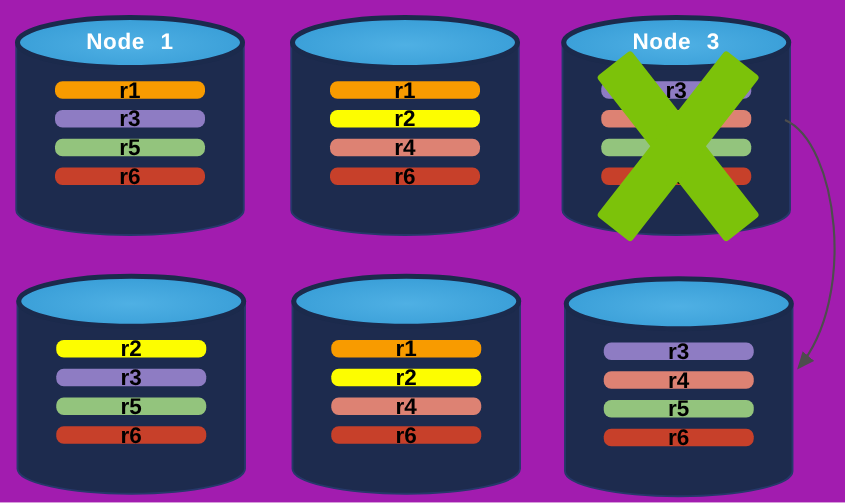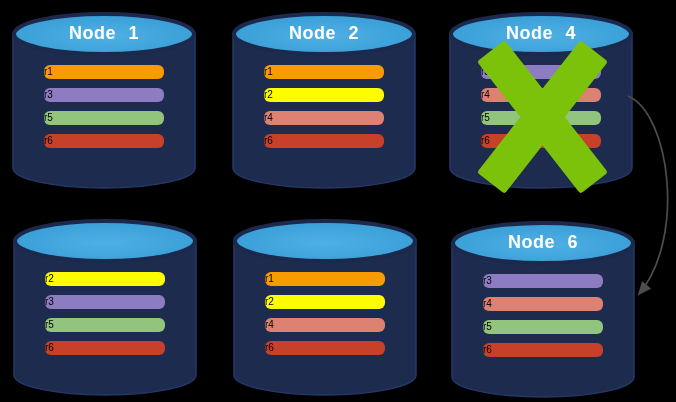--- a/index.html
+++ b/index.html
@@ -1,30 +1,30 @@
 <!DOCTYPE html>
 <html><head>
 <meta charset="utf-8">
 <style>
   html,body{margin:0;padding:0;background:#ffffff;}
   #canvas{
-    position:relative;width:676px;height:402px;background:#000000;
+    position:relative;width:676px;height:402px;background:#a21caf;
     font-family:"Liberation Sans", sans-serif;overflow:hidden;
   }
   .node{position:absolute;width:188px;height:190px;}
   .cyl{position:absolute;left:0;top:0;}
   .cyl .body{fill:#1D2B4E;stroke:#26386A;stroke-width:1.5;}
   .cyl .top{fill:url(#topGrad);stroke:#1B2A4C;stroke-width:4;}
   .node-title{
     position:absolute;left:0;top:21px;width:188px;text-align:center;
     color:#ffffff;font-size:18px;font-weight:bold;letter-spacing:.5px;word-spacing:7px;
   }
   .bar{
     position:absolute;left:34px;width:120px;height:14px;border-radius:6px;
-    font-size:10px;font-weight:normal;color:#000000;line-height:14px;
+    text-align:center;font-size:18px;font-weight:bold;color:#000000;line-height:14px;
   }
   .bar-t1{top:63px}.bar-t2{top:86px}.bar-t3{top:109px}.bar-t4{top:132px}
   .xmark{position:absolute;left:38px;top:46px;width:115px;height:138px;}
   .xbar{
     position:absolute;left:40px;top:-15px;width:35px;height:168px;border-radius:3px;
     background:#7CC20A;
   }
   .xbar1{transform:rotate(-38deg);}
   .xbar2{transform:rotate(38deg);}
   .arrow-svg{position:absolute;left:0;top:0;pointer-events:none;}
@@ -57,34 +57,33 @@
     <div class="bar bar-t3" style="background-color: rgb(147, 196, 125);">r5</div>
     <div class="bar bar-t4" style="background-color: rgb(199, 64, 42);">r6</div>
   </div>
 
   
   <div class="node" style="left:230px;top:2px">
     <svg class="cyl" width="188" height="190" viewBox="0 0 188 190">
       <path class="body" d="M3 32 L3 166 A91 20 0 0 0 185 166 L185 32 Z"></path>
       <ellipse class="top" cx="94" cy="32" rx="90" ry="20"></ellipse>
     </svg>
-    <div class="node-title">Node 2</div>
     <div class="bar bar-t1" style="background-color: rgb(248, 155, 0);">r1</div>
     <div class="bar bar-t2" style="background-color: rgb(253, 253, 0);">r2</div>
     <div class="bar bar-t3" style="background-color: rgb(221, 130, 115);">r4</div>
     <div class="bar bar-t4" style="background-color: rgb(199, 64, 42);">r6</div>
   </div>
 
   
   <div class="node" style="left:447px;top:2px">
     <svg class="cyl" width="188" height="190" viewBox="0 0 188 190">
       <path class="body" d="M3 32 L3 166 A91 20 0 0 0 185 166 L185 32 Z"></path>
       <ellipse class="top" cx="94" cy="32" rx="90" ry="20"></ellipse>
     </svg>
-    <div class="node-title">Node 4</div>
+    <div class="node-title">Node 3</div>
     <div class="bar bar-t1" style="background-color: rgb(142, 124, 195);">r3</div>
     <div class="bar bar-t2" style="background-color: rgb(221, 130, 115);">r4</div>
     <div class="bar bar-t3" style="background-color: rgb(147, 196, 125);">r5</div>
     <div class="bar bar-t4" style="background-color: rgb(199, 64, 42);">r6</div>
     <div class="xmark">
       <span class="xbar xbar1" style="background-color: rgb(124, 194, 10);"></span>
       <span class="xbar xbar2" style="background-color: rgb(124, 194, 10);"></span>
     </div>
   </div>
 
@@ -111,21 +110,20 @@
     <div class="bar bar-t3" style="background-color: rgb(221, 130, 115);">r4</div>
     <div class="bar bar-t4" style="background-color: rgb(199, 64, 42);">r6</div>
   </div>
 
   
   <div class="node" style="left:449px;top:211px">
     <svg class="cyl" width="188" height="190" viewBox="0 0 188 190">
       <path class="body" d="M3 32 L3 166 A91 20 0 0 0 185 166 L185 32 Z"></path>
       <ellipse class="top" cx="94" cy="32" rx="90" ry="20"></ellipse>
     </svg>
-    <div class="node-title">Node 6</div>
     <div class="bar bar-t1" style="background-color: rgb(142, 124, 195);">r3</div>
     <div class="bar bar-t2" style="background-color: rgb(221, 130, 115);">r4</div>
     <div class="bar bar-t3" style="background-color: rgb(147, 196, 125);">r5</div>
     <div class="bar bar-t4" style="background-color: rgb(199, 64, 42);">r6</div>
   </div>
 
   
   <svg class="arrow-svg" width="676" height="402" viewBox="0 0 676 402">
     <defs>
       <marker id="arrowhead" markerUnits="userSpaceOnUse" markerWidth="16" markerHeight="14" refX="12" refY="6" orient="auto">

